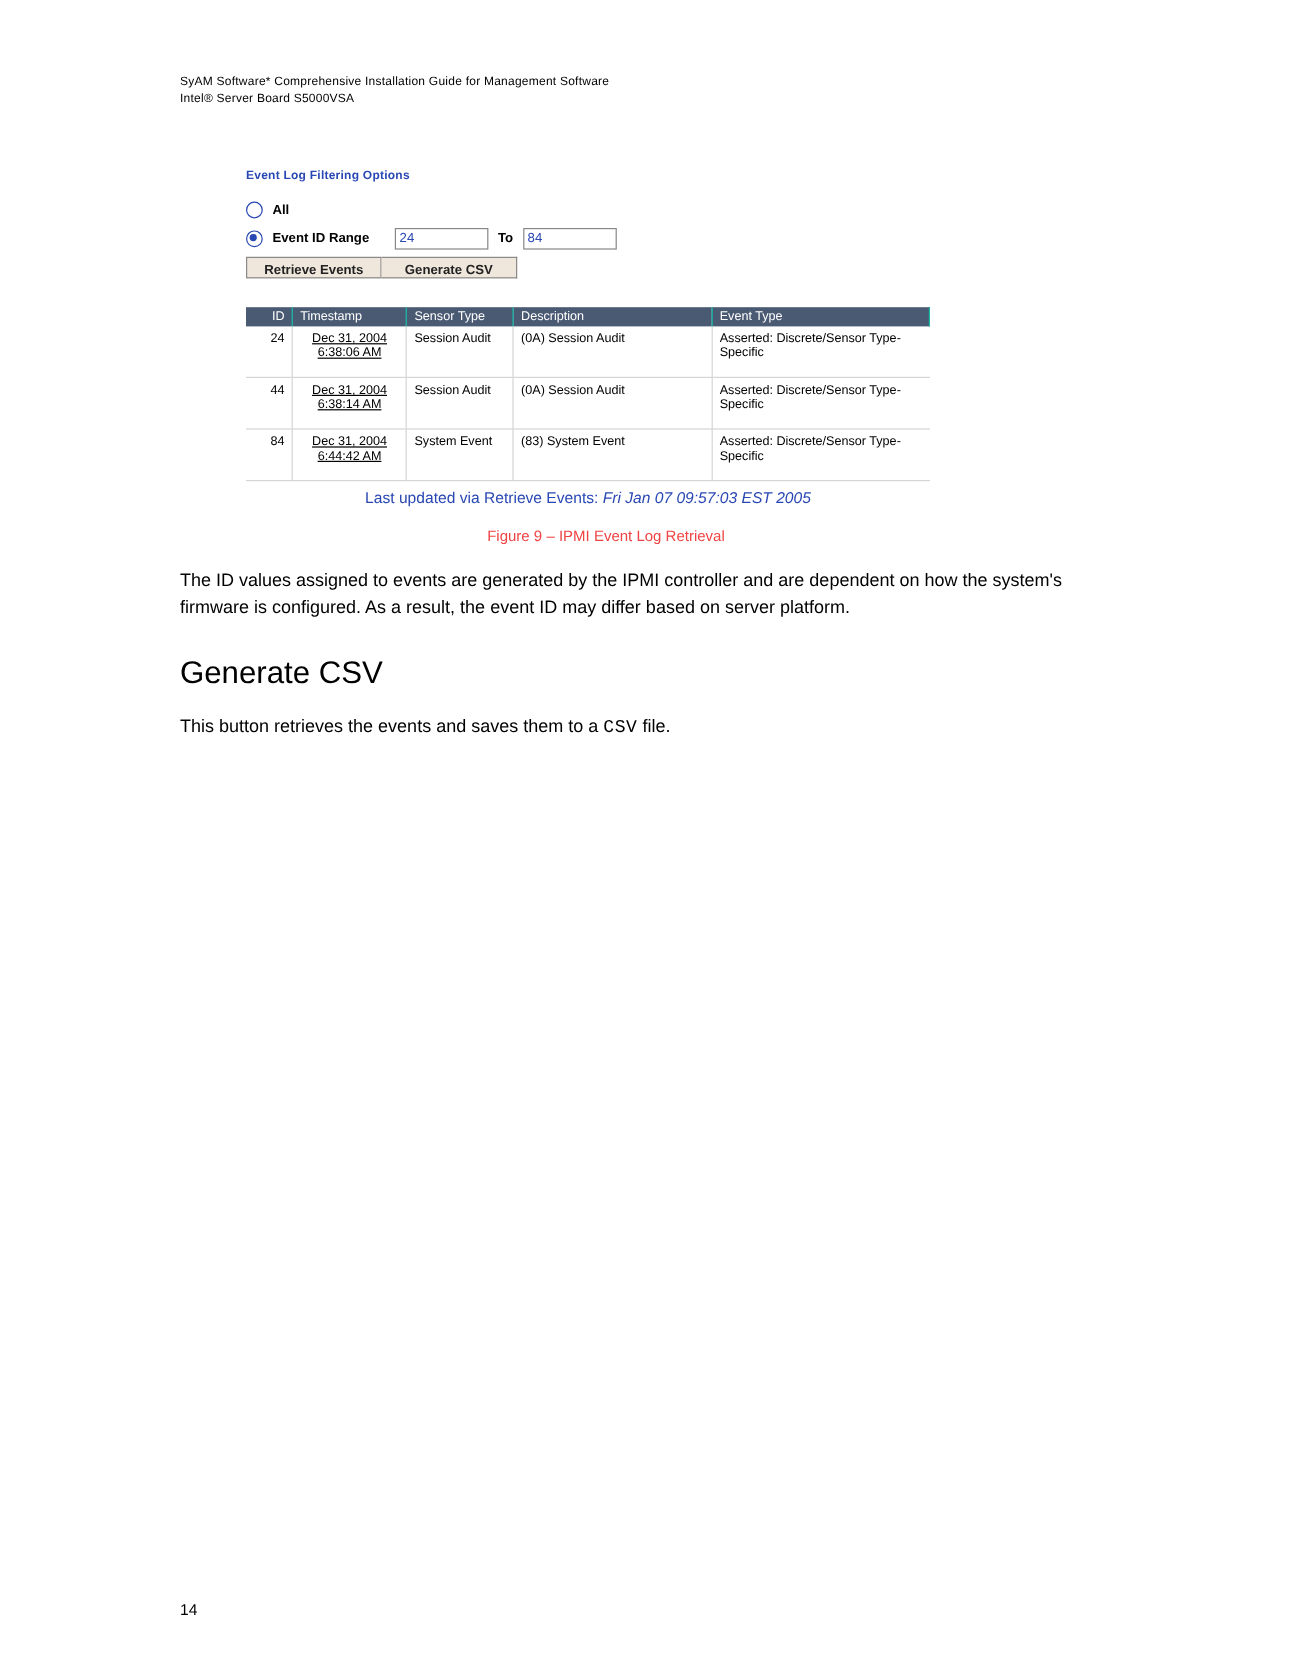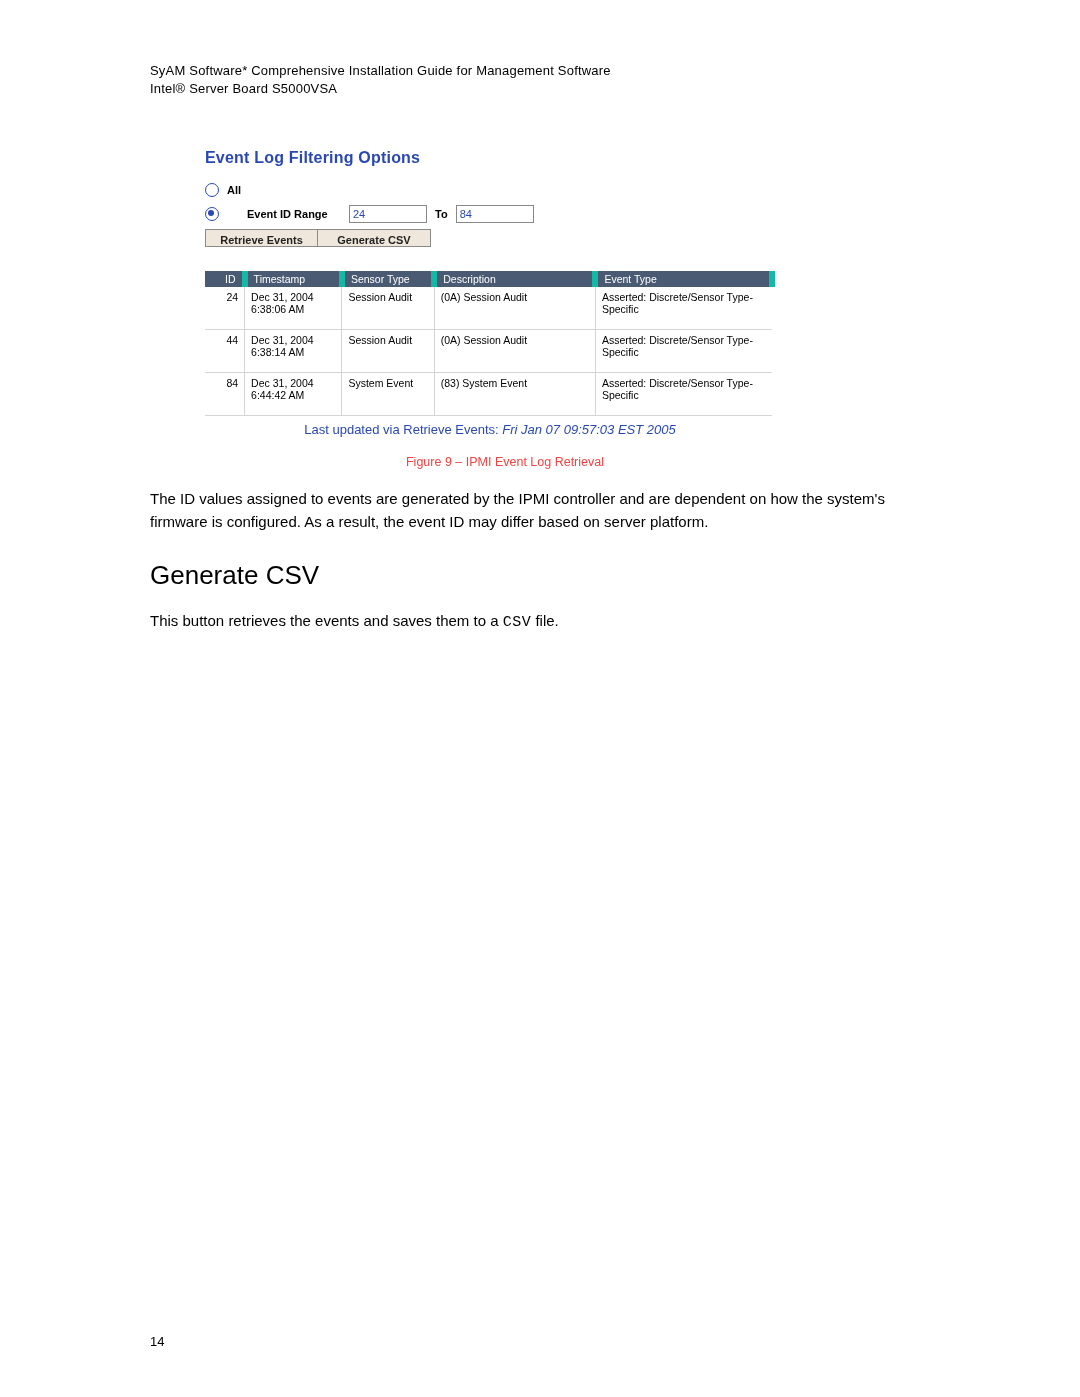--- a/index.html
+++ b/index.html
@@ -11,37 +11,37 @@
     width: 1080px;
   }
   .page {
     width: 1080px;
     height: 1397px;
     position: relative;
     box-sizing: border-box;
     padding: 62px 150px 0 150px;
   }
   .header-line {
-    font-size: 13px;
+    font-size: 10px;
     letter-spacing: 0.2px;
     color: #000;
     line-height: 1.35;
   }
 
   
   .fig {
     margin-top: 52px;
     margin-left: 55px;
     width: 580px;
   }
 
   .filt-title {
     color: #2a48b3;
     font-weight: bold;
-    font-size: 16px;
+    font-size: 10px;
     letter-spacing: 0.2px;
     margin-bottom: 14px;
   }
 
   .opt-row {
     display: flex;
     align-items: center;
     gap: 8px;
     font-size: 11px;
     font-weight: bold;
@@ -105,39 +105,39 @@
     width: 570px;
     margin-top: 24px;
     font-size: 10.5px;
   }
   .ev-table thead th {
     background: #4a5a73;
     color: #fff;
     font-weight: normal;
     text-align: left;
     padding: 2px 6px;
-    border-right: 6px solid #14b8a6;
+    border-right: 1px solid #14b8a6;
     white-space: nowrap;
   }
   .ev-table thead th:first-child { text-align: right; }
   .ev-table tbody td {
     border-right: 1px solid #d5d5d5;
     border-bottom: 1px solid #d5d5d5;
     padding: 4px 6px 14px 6px;
     vertical-align: top;
     color: #000;
   }
   .ev-table tbody tr td:first-child { text-align: right; }
   .ev-table tbody tr td:last-child { border-right: none; }
   .col-id { width: 28px; }
   .col-ts { width: 86px; text-align: right; }
   .col-st { width: 78px; }
   .col-desc { width: 165px; }
   .col-et { width: 180px; }
-  .ts-cell { text-align: left; }
+  .ts-cell { text-align: center; text-decoration: underline; }
 
   .status-line {
     text-align: center;
     width: 570px;
     margin-top: 6px;
     font-size: 13px;
     color: #2a48b3;
   }
   .status-line .italic { font-style: italic; }
 
@@ -183,21 +183,21 @@
   <div class="fig">
     <div class="filt-title">Event Log Filtering Options</div>
 
     <div class="opt-row">
       <span class="radio"></span>
       <span>All</span>
     </div>
 
     <div class="opt-row">
       <span class="radio checked"></span>
-      <span style="min-width:94px;margin-left:20px;">Event ID Range</span>
+      <span style="min-width:94px;">Event ID Range</span>
       <input class="range-input" value="24" style="">
       <span class="to-label">To</span>
       <input class="range-input" value="84" style="">
     </div>
 
     <div class="btn-row">
       <div class="ui-btn">Retrieve Events</div>
       <div class="ui-btn">Generate CSV</div>
     </div>
 

